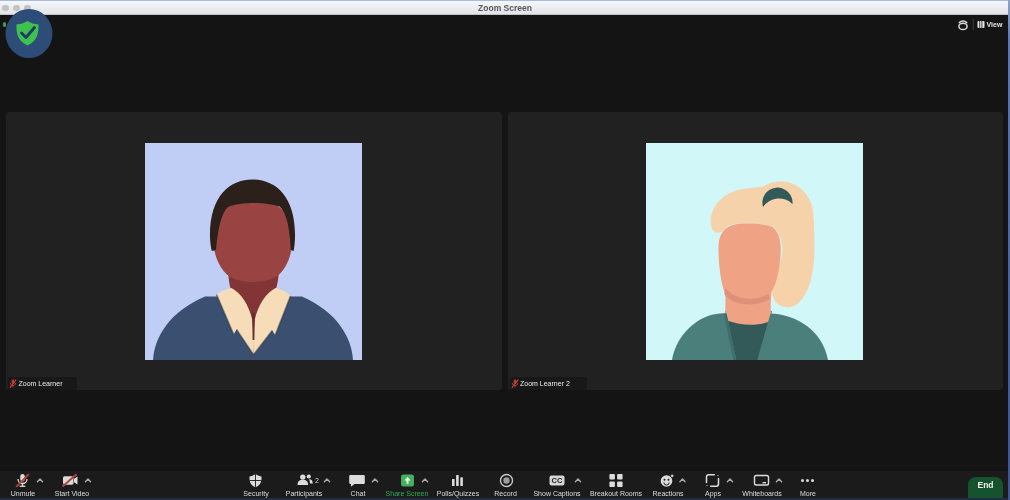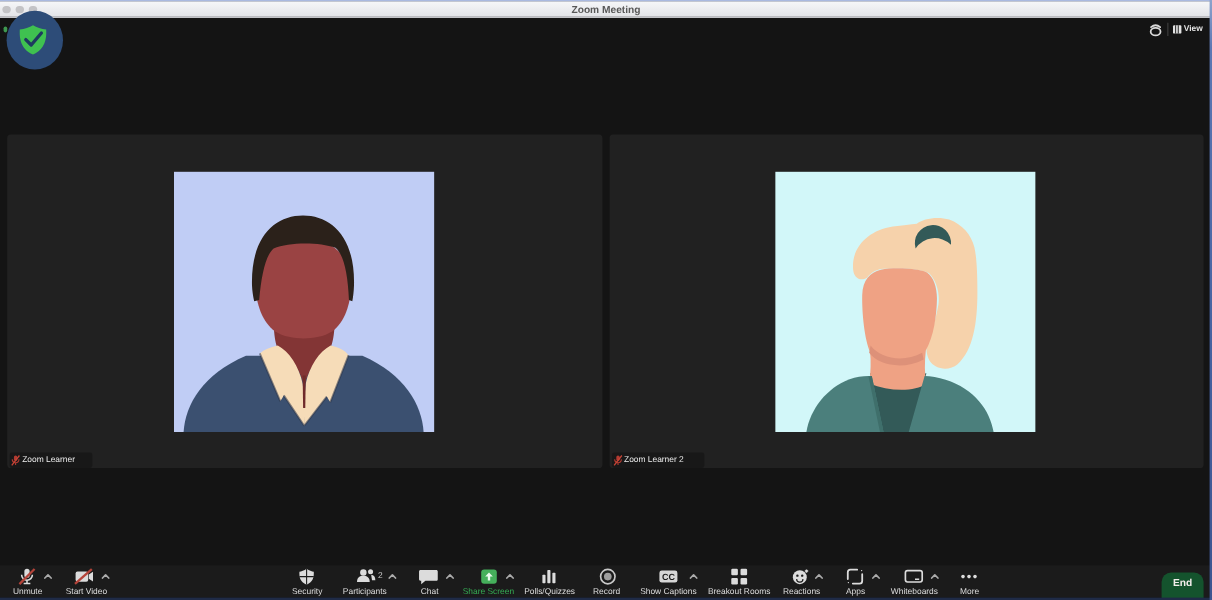--- a/index.html
+++ b/index.html
@@ -20,21 +20,21 @@
 #toolbar { top:471px; left:0; width:1010px; height:27px; background:#1b1b1b; }
 .tlabel { top:489.5px; font-size:7px; color:#dedede; white-space:nowrap; transform:translateX(-50%); }
 #bottomline { top:497.5px; left:0; width:1010px; height:2.5px; background:#1f2b47; }
 #rightline { top:0; left:1008px; width:2px; height:500px; background:linear-gradient(#8ea3cc 0%, #5c77b3 8%, #45619f 60%, #3d5590 100%); }
 #endbtn { top:477px; left:968px; width:35px; height:31px; background:#14532d; border-radius:8px; text-align:center; font-size:8.5px; font-weight:bold; color:#f4eeec; line-height:16px; }
 </style>
 </head>
 <body>
 <div id="stage">
   <div id="titlebar" class="abs"></div>
-  <div id="title" class="abs">Zoom Meeting</div>
+  <div id="title" class="abs">Zoom Screen</div>
   <div class="light abs" style="left:2.2px;"></div>
   <div class="light abs" style="left:13.2px;"></div>
   <div class="light abs" style="left:24.2px;"></div>
 
   <div id="tile1" class="tile abs"></div>
   <div id="tile2" class="tile abs"></div>
 
   <svg class="abs" style="left:145px; top:143px;" width="217" height="217" viewBox="0 0 217 217">
   <rect width="217" height="217" fill="#c0cdf5"></rect>
   <path d="M8,217 C9.5,194 24,169 60,153.5 L157,153.5 C192,169 206.5,194 208,217 Z" fill="#3b5070"></path>

